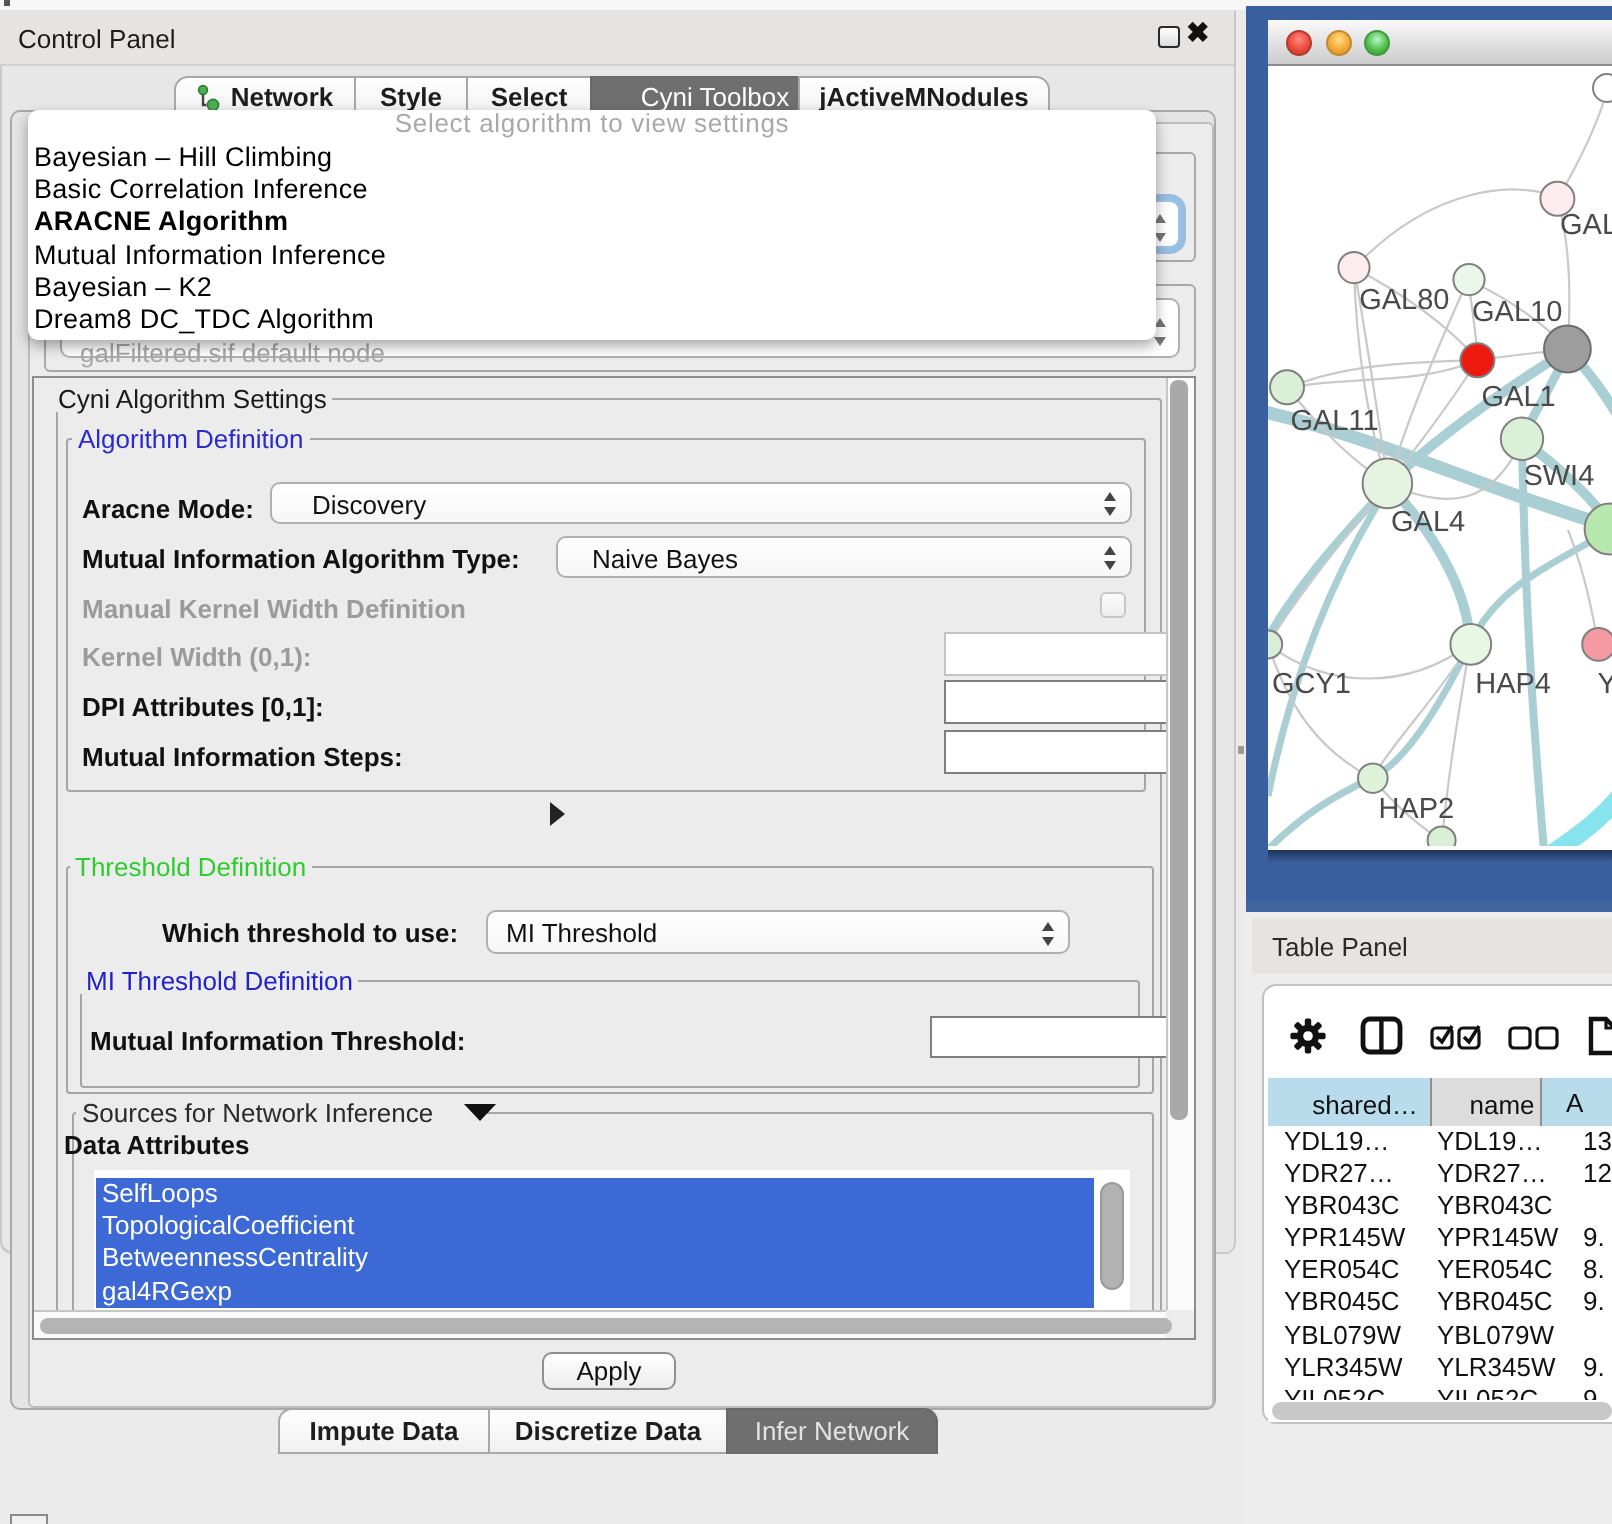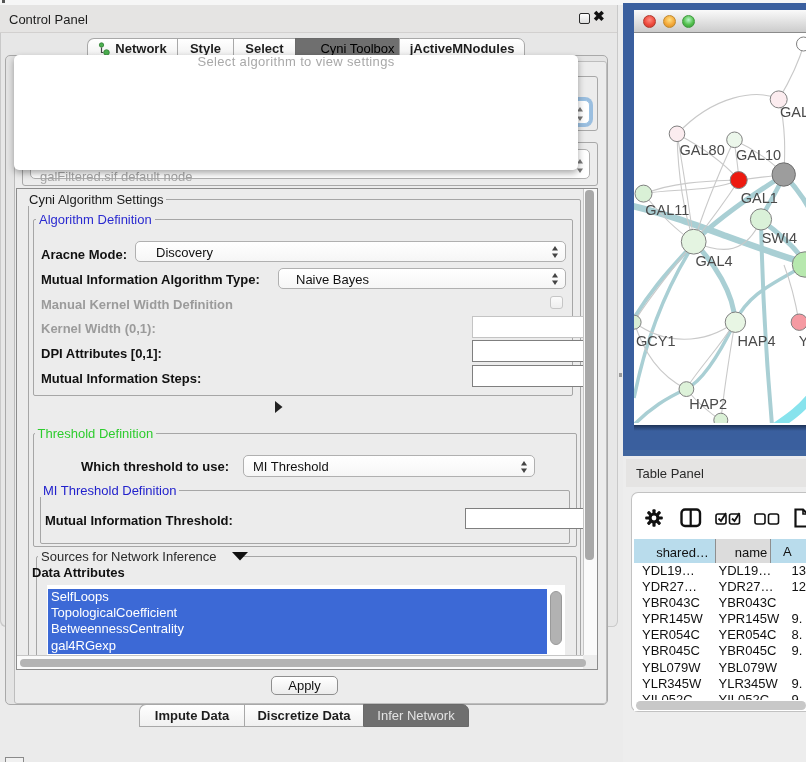--- a/index.html
+++ b/index.html
@@ -35,21 +35,21 @@
     <div class="tabn" style="width:90px;border-radius:7px 0 0 0;gap:4px;">
       <svg width="13" height="14" viewBox="0 0 13 14">
           <circle cx="3.5" cy="3" r="2.2" fill="#4caf50" stroke="#2e7d32" stroke-width="0.8"></circle>
           <circle cx="8.5" cy="10.5" r="2.8" fill="#4caf50" stroke="#2e7d32" stroke-width="0.8"></circle>
           <path d="M3.5 5.5 L3.5 10.5 L5.2 10.5" stroke="#444" stroke-width="1.2" fill="none"></path>
         </svg>
       <span>Network</span>
       </div>
     <div class="tabn" style="width:56px;">Style</div>
     <div class="tabn" style="width:62px;">Select</div>
-    <div style="width:104px;border:1px solid #6a6a6a;border-right:none;background:#6f6f6f;color:#000000;display:flex;align-items:center;justify-content:center;font-weight:normal;padding-left:20px;">Cyni Toolbox</div>
+    <div style="width:104px;border:1px solid #6a6a6a;border-right:none;background:#6f6f6f;color:#ffffff;display:flex;align-items:center;justify-content:center;font-weight:normal;padding-left:20px;">Cyni Toolbox</div>
     <div class="tabn" style="width:126px;border-right:1px solid #a8a8a8;border-radius:0 7px 0 0;">jActiveMNodules</div>
   </div>
 
   <div class="abs" style="left:22px;top:71px;width:575.5px;height:55px;border:1px solid #a8a8a8;border-radius:3px;"></div>
   <div class="abs" style="left:30px;top:94.5px;width:560px;height:24px;background:#fff;border:1px solid #9cc3e5;border-radius:5px;box-shadow:0 0 0 3px rgba(100,160,215,0.6);"></div>
   <svg class="abs" style="left:575px;top:100px;" width="10" height="18" viewBox="0 0 10 18">
       <path d="M5 2 L8 6.5 L2 6.5 Z" fill="#777"></path>
       <path d="M5 16 L8 11.5 L2 11.5 Z" fill="#777"></path>
     </svg>
 
@@ -143,20 +143,21 @@
   <div class="abs" style="left:271px;top:671px;width:67px;height:19px;border:1px solid #8f8f8f;border-radius:5px;background:linear-gradient(#ffffff,#ececec);text-align:center;font-size:13px;color:#111;line-height:17px;">Apply</div>
 
   <div class="abs" id="bottabs" style="left:139px;top:698.5px;height:23px;display:flex;font-size:13px;font-weight:bold;color:#1d1d1d;">
     <div class="tabn" style="width:105px;border-radius:7px 0 0 0;">Impute Data</div>
     <div class="tabn" style="width:119px;">Discretize Data</div>
     <div style="width:106px;border:1px solid #6a6a6a;background:#6f6f6f;color:#e3e3e3;border-radius:0 7px 0 0;display:flex;align-items:center;justify-content:center;font-weight:normal;">Infer Network</div>
   </div>
 
   <div class="abs" id="popup" style="left:14px;top:50px;width:564px;height:114.5px;background:#fff;border-radius:5px;box-shadow:0 3px 7px rgba(0,0,0,0.35);z-index:50;">
     <div style="position:absolute;left:0;top:-1px;width:100%;text-align:center;font-size:13px;letter-spacing:0.35px;color:#a9a9a9;">Select algorithm to view settings</div>
+    <div style="position:absolute;left:3px;top:16px;font-size:13.5px;letter-spacing:0.15px;color:#000;line-height:16.2px;">Bayesian – Hill Climbing<br>Basic Correlation Inference<br><span class="b">ARACNE Algorithm</span><br>Mutual Information Inference<br>Bayesian – K2<br>Dream8 DC_TDC Algorithm</div>
   </div>
 </div>
 
 <div class="abs" style="left:618.5px;top:373px;width:3px;height:4px;background:#9a9a9a;"></div>
 
 <div class="abs" id="netwin" style="left:623px;top:3px;width:183px;height:453px;background:#3a5f9e;">
 
   <div class="abs" style="left:11px;top:7px;width:172px;height:23px;background:linear-gradient(#fafafa,#cccccc);border-bottom:1px solid #8b8b8b;"></div>
   <div class="abs" style="left:20px;top:12px;width:13px;height:13px;border-radius:50%;background:radial-gradient(circle at 50% 35%, #ff8a80 0%, #ee4b3e 55%, #c33426 100%);border:0.5px solid #b03a2e;"></div>
   <div class="abs" style="left:39.5px;top:12px;width:13px;height:13px;border-radius:50%;background:radial-gradient(circle at 50% 35%, #ffe082 0%, #f4a93b 55%, #cf8a22 100%);border:0.5px solid #c08a2d;"></div>

